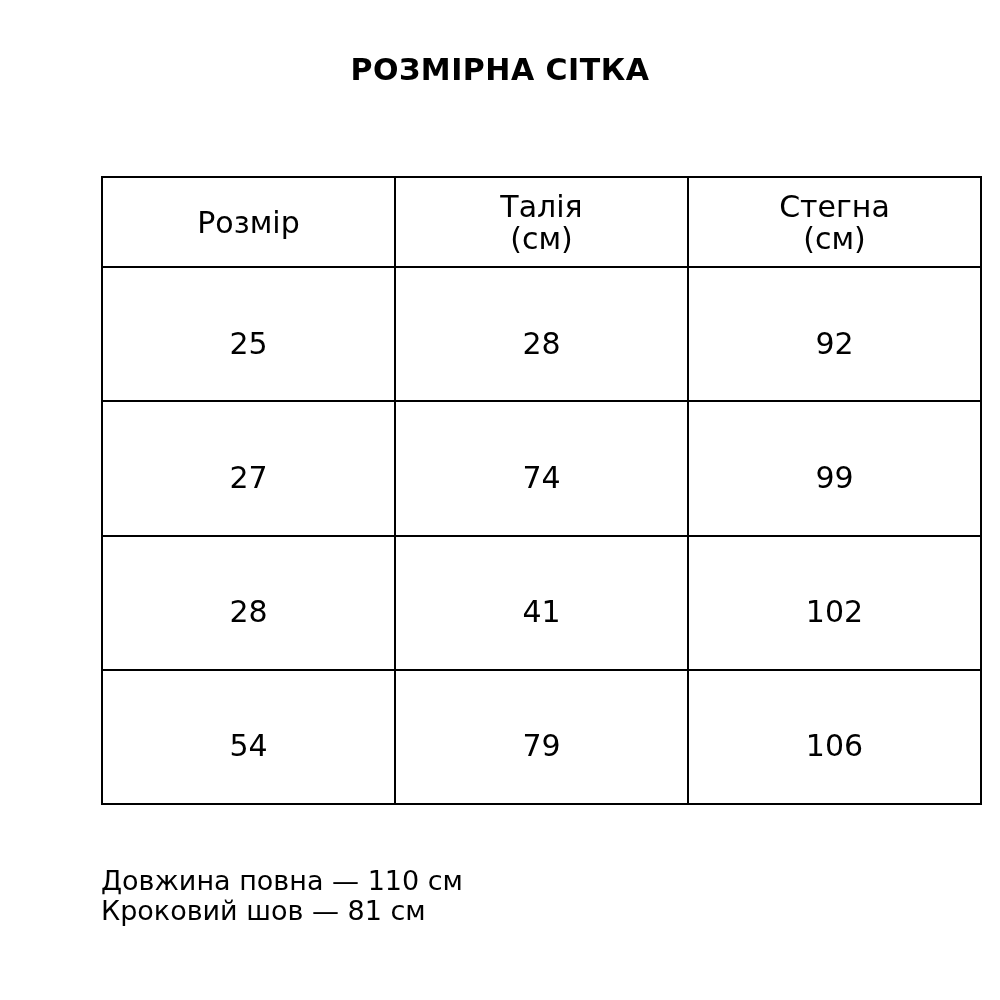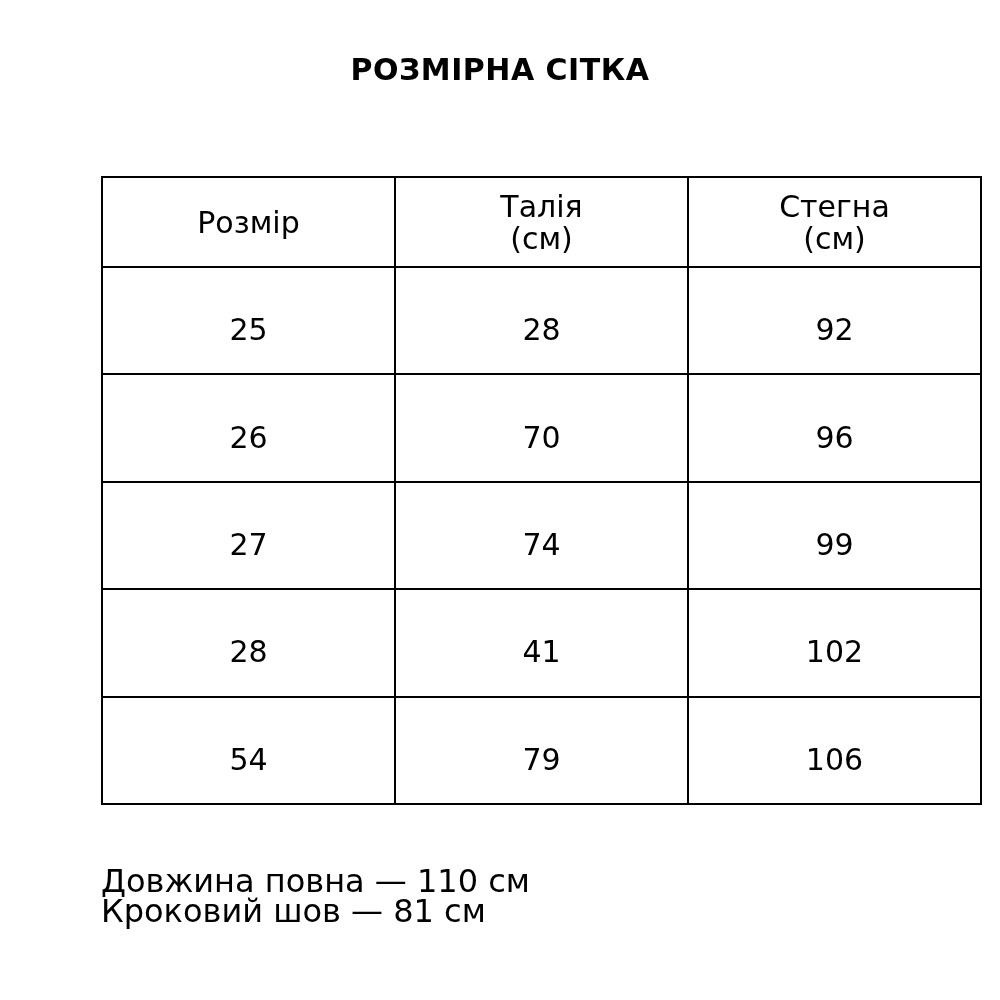--- a/index.html
+++ b/index.html
@@ -21,21 +21,21 @@
     table.size-table th, table.size-table td {
       border: 2px solid #000000; text-align: center; vertical-align: middle;
       font-weight: normal; font-size: 30px; padding: 0;
     }
     table.size-table th { line-height: 32px; padding-top: 2px; }
     table.size-table td { padding-top: 18px; }
     table.size-table tr { height: 90px; }
     .th-line { display: block; }
     .notes {
       position: absolute; left: 101px; top: 866px;
-      font-size: 32px; line-height: 30px;
+      font-size: 27px; line-height: 30px;
     }
     .notes div { white-space: nowrap; }
   </style>
 </head>
 <body>
 
 <div class="title">
   <div>РОЗМІРНА СІТКА</div>
 </div>
 
@@ -55,25 +55,20 @@
       </th>
     </tr>
   </thead>
   <tbody>
     <tr>
       <td>25</td>
       <td>28</td>
       <td>92</td>
     </tr>
     <tr>
-      <td>26</td>
-      <td>70</td>
-      <td>96</td>
-    </tr>
-    <tr>
       <td>27</td>
       <td>74</td>
       <td>99</td>
     </tr>
     <tr>
       <td>28</td>
       <td>41</td>
       <td>102</td>
     </tr>
     <tr>

